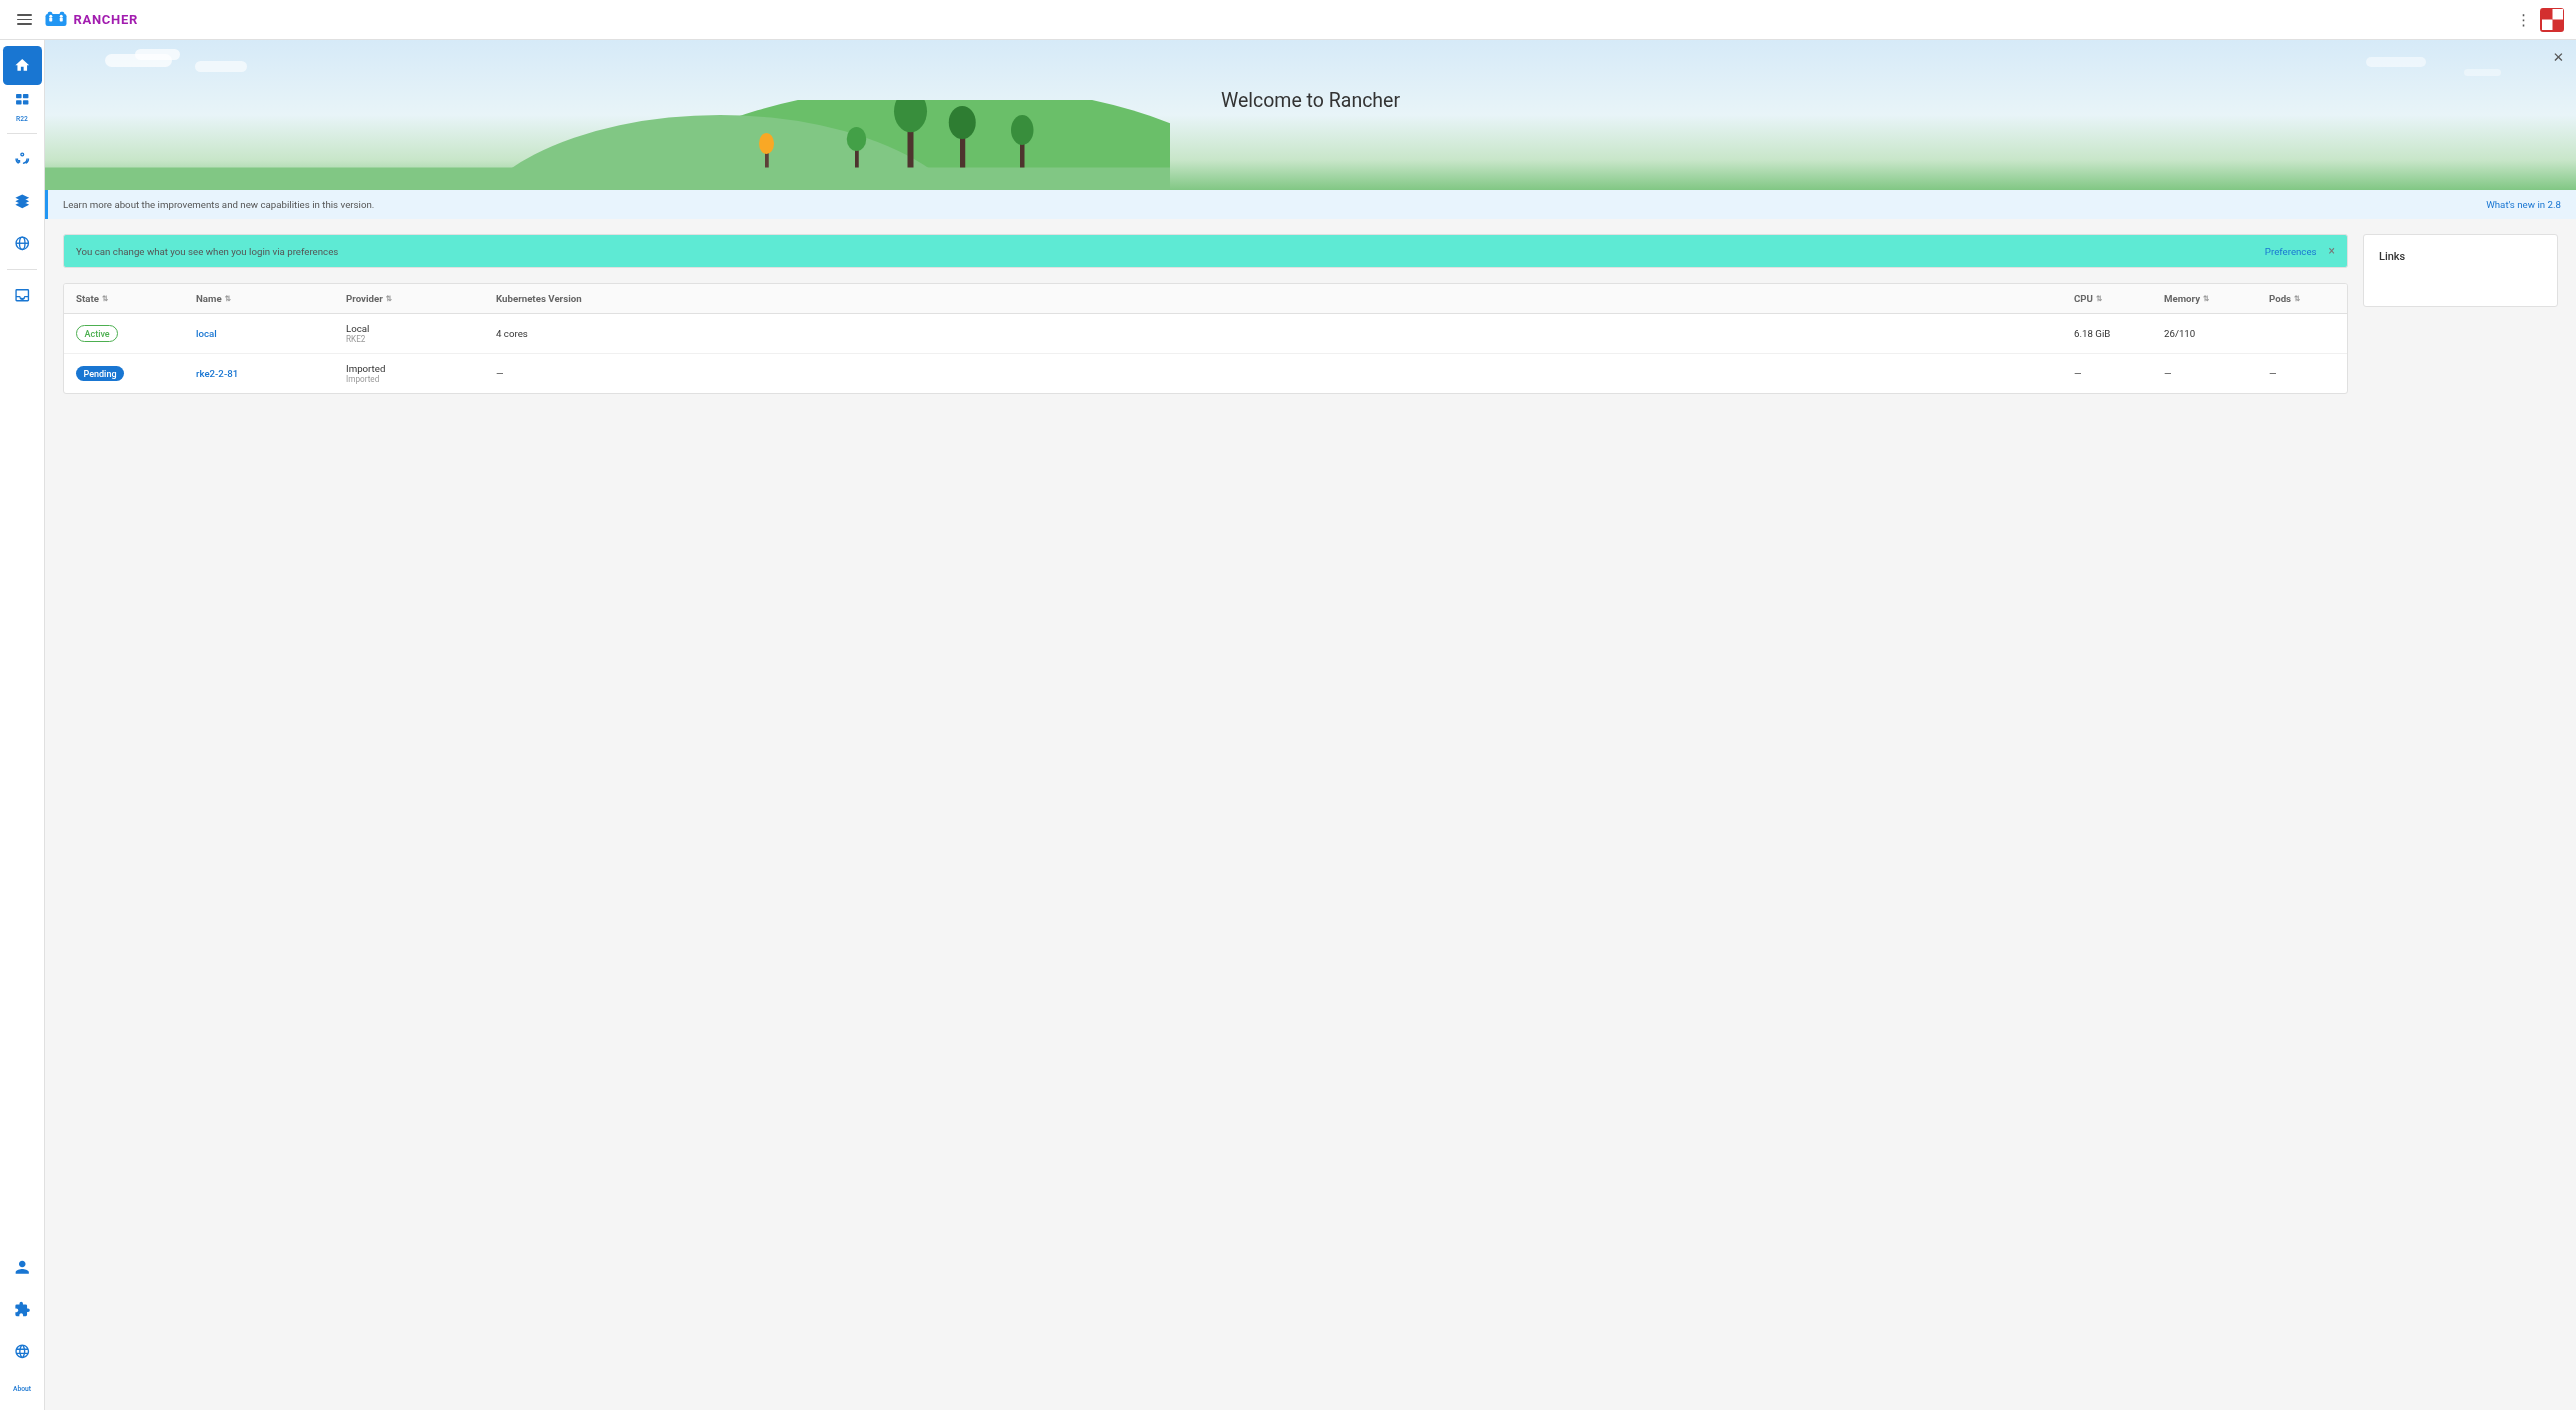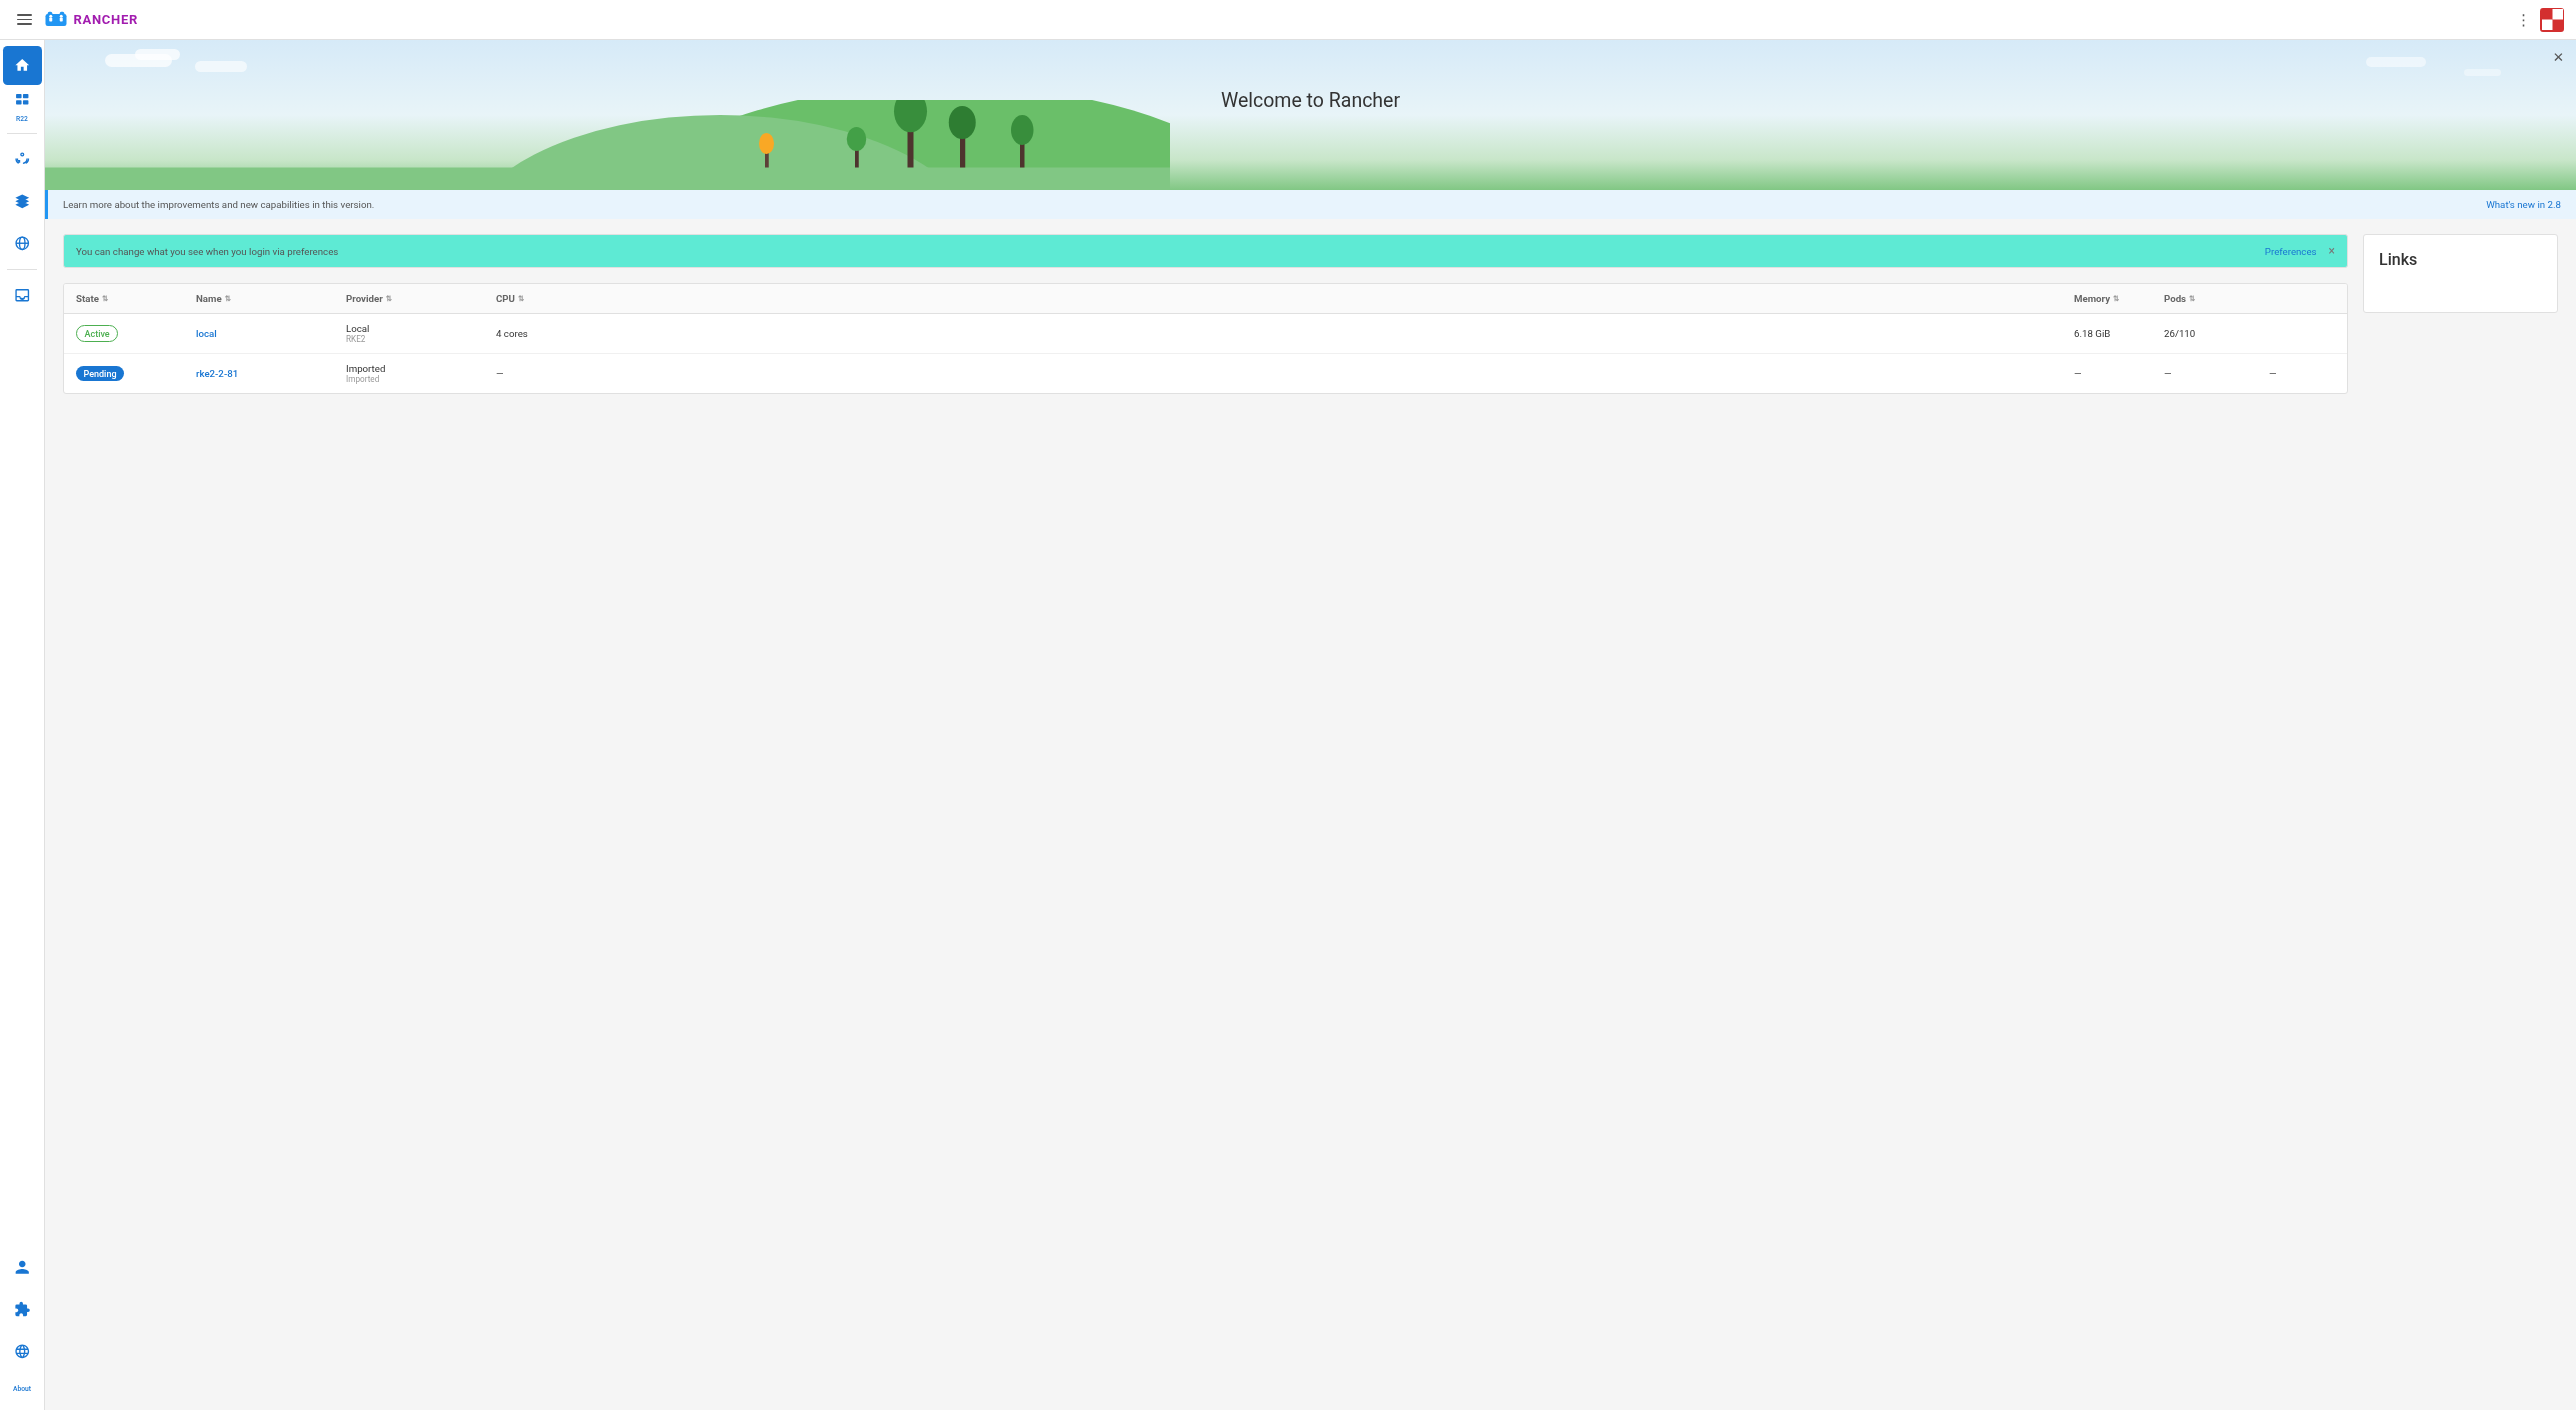--- a/index.html
+++ b/index.html
@@ -204,21 +204,21 @@
       font-size: 9px;
       font-weight: 500;
     }
 
     .cluster-name-link { color: #1976D2; cursor: pointer; font-size: 9.7px; font-weight: 500; }
     .cluster-provider { font-size: 9.7px; color: #333; }
     .cluster-provider-sub { font-size: 8.2px; color: #999; display: block; }
 
     
     .links-panel { background: #fff; border: 0.7px solid #e0e0e0; border-radius: 3px; padding: 15px; }
-    .links-panel-title { font-size: 16px; font-weight: 500; color: #333; margin-bottom: 28px; }
+    .links-panel-title { font-size: 11px; font-weight: 500; color: #333; margin-bottom: 28px; }
     .links-list { display: flex; flex-direction: column; gap: 7.5px; }
     .links-list a { color: #1976D2; font-size: 9.7px; cursor: pointer; text-decoration: none; }
 
     
     .hamburger { cursor: pointer; display: flex; flex-direction: column; gap: 3px; padding: 4.5px; }
     .hamburger span { width: 15px; height: 1.5px; background: #555; display: block; border-radius: 1.5px; }
   </style>
 </head>
 <body>
 
@@ -396,20 +396,23 @@
             </div>
             <div class="th">
               <span>Name</span>
               <span class="sort-icon">⇅</span>
             </div>
             <div class="th">
               <span>Provider</span>
               <span class="sort-icon">⇅</span>
             </div>
             <div class="th">
+              <span>Kubernetes Version</span>
+            </div>
+            <div class="th">
               <span>CPU</span>
               <span class="sort-icon">⇅</span>
             </div>
             <div class="th">
               <span>Memory</span>
               <span class="sort-icon">⇅</span>
             </div>
             <div class="th">
               <span>Pods</span>
               <span class="sort-icon">⇅</span>

